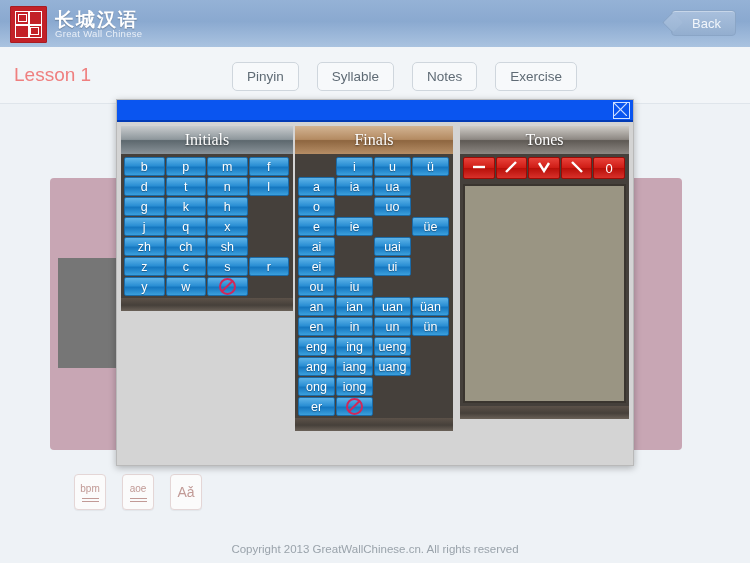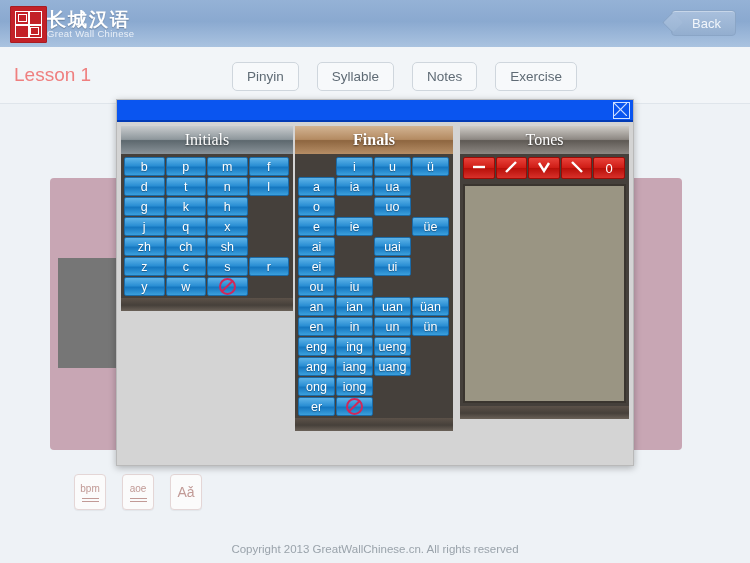--- a/index.html
+++ b/index.html
@@ -9,21 +9,21 @@
     font-family:"Liberation Sans", sans-serif;
     -webkit-font-smoothing:antialiased;
   }
 
   
   #app-header{
     position:absolute;left:0;top:0;width:750px;height:47px;
     background:linear-gradient(to bottom,#95b2d6 0%,#8aa9d0 45%,#aac3e0 100%);
     border-bottom:1px solid #7d9cc4;
   }
-  #logo-wrap{position:absolute;left:10px;top:6px;display:flex;align-items:center;}
+  #logo-wrap{position:absolute;left:10px;top:6px;display:flex;align-items:center;gap:8px;}
   #logo-seal{
     width:35px;height:35px;background:#c32128;border:1px solid #a81c22;
     position:relative;border-radius:1px;
   }
   #logo-seal .sealgrid{position:absolute;inset:4px;border:1.5px solid #fff;}
   #logo-seal .sealgrid:before{content:"";position:absolute;left:48%;top:0;bottom:0;width:1.5px;background:#fff;}
   #logo-seal .sealgrid:after{content:"";position:absolute;top:48%;left:0;right:0;height:1.5px;background:#fff;}
   #logo-seal .sq1{position:absolute;left:7px;top:7px;width:7px;height:6px;border:1.2px solid #fff;}
   #logo-seal .sq2{position:absolute;right:7px;bottom:7px;width:7px;height:6px;border:1.2px solid #fff;}
   #logo-cn{
@@ -113,21 +113,21 @@
   }
   #modal-close svg{display:block;}
 
   .panel{position:absolute;}
   .panel-head{
     height:28px;display:flex;align-items:center;justify-content:center;
     color:#ffffff;font-size:16px;font-family:"Liberation Serif", serif;
     text-shadow:0 1px 2px rgba(0,0,0,.5);
   }
   .head-steel{background:linear-gradient(to bottom,#c9ccce 0%,#8e979c 48%,#5d686e 52%,#8a9399 100%);}
-  .head-brown{background:linear-gradient(to bottom,#d3b493 0%,#b48b62 48%,#8e6640 52%,#b68e66 100%);font-weight:bold;}
+  .head-brown{background:linear-gradient(to bottom,#d3b493 0%,#b48b62 48%,#8e6640 52%,#b68e66 100%);}
   .head-gray{background:linear-gradient(to bottom,#cfccc7 0%,#8d8883 48%,#5f5a55 52%,#8d8883 100%);}
   .panel-body{background:#45403b;}
   .panel-foot{
     height:13px;
     background:linear-gradient(to bottom,#5c5249 0%,#46403a 55%,#6a6158 100%);
   }
 
   
   .keyrow{display:flex;height:19px;margin-bottom:1px;}
   .key{

